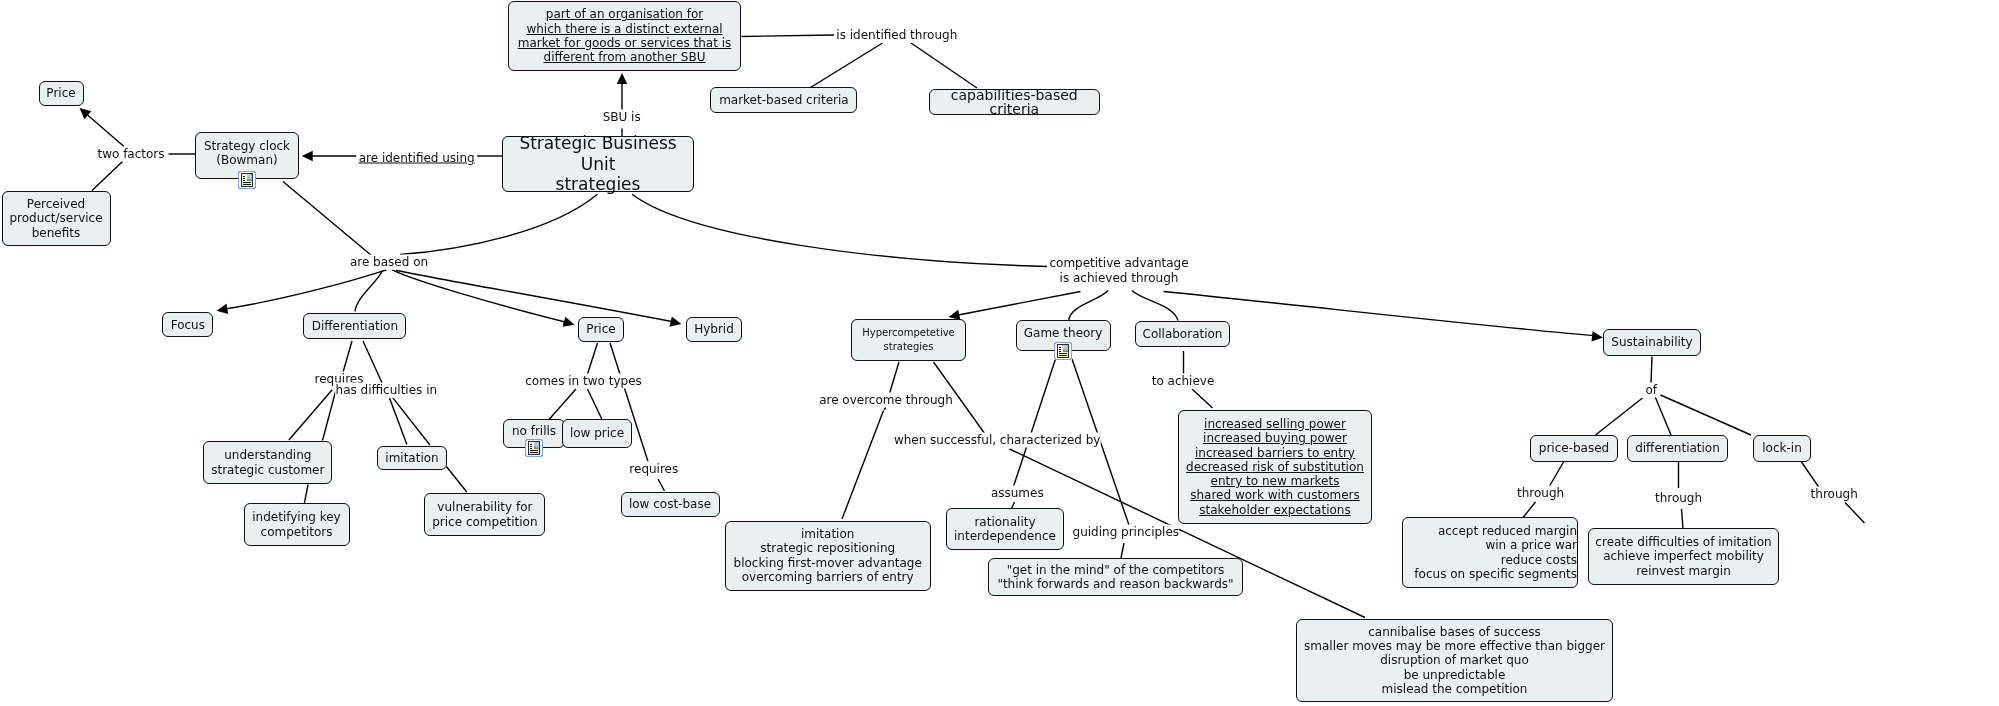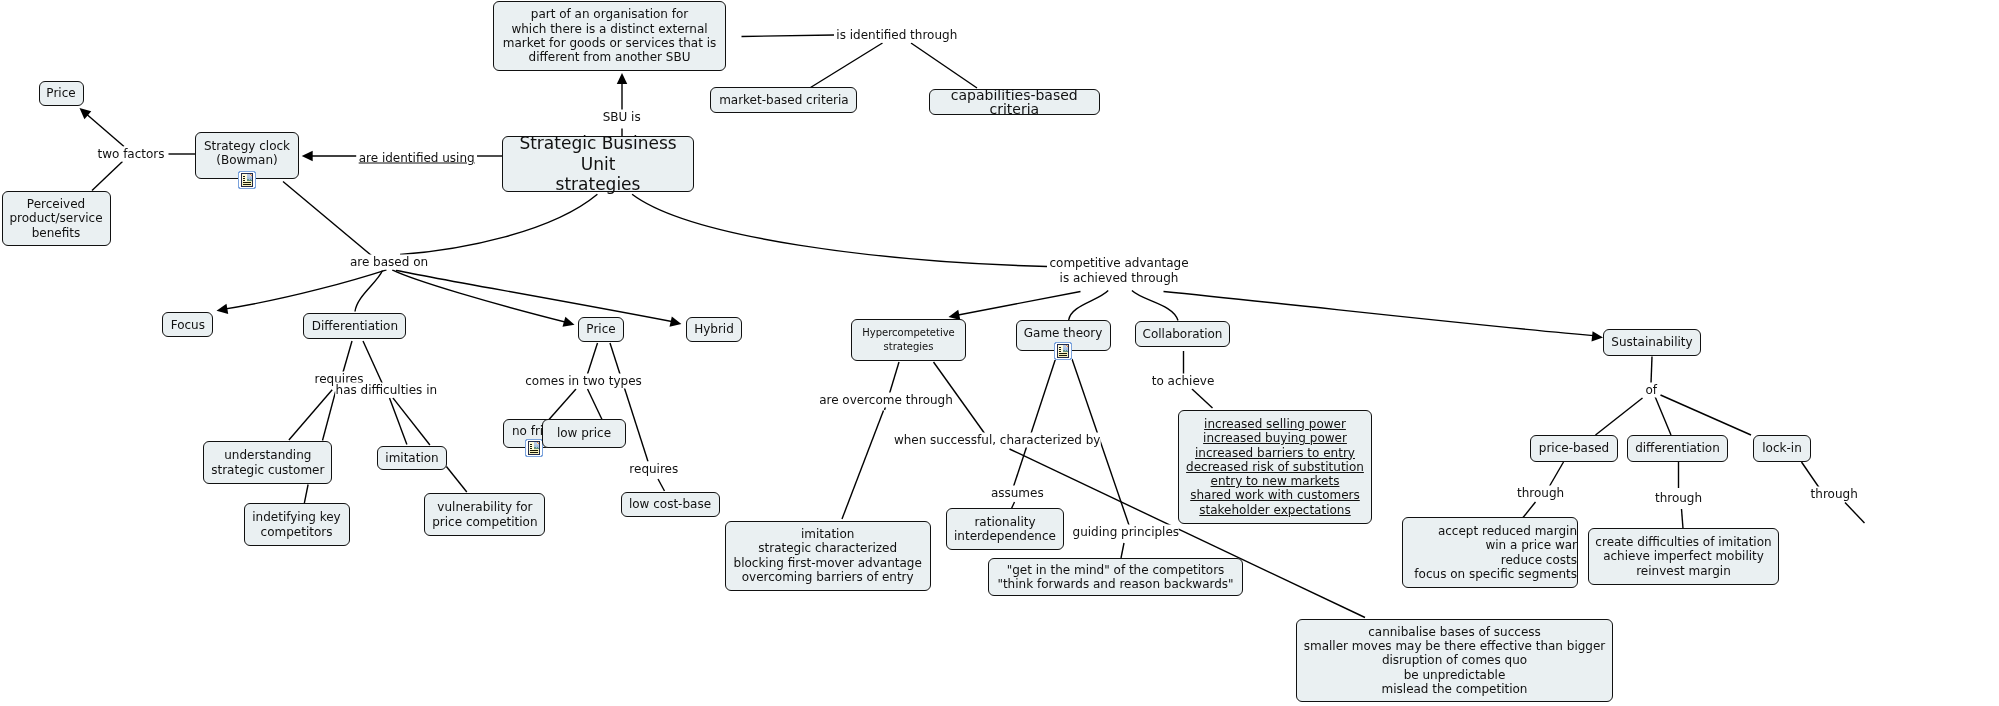--- a/index.html
+++ b/index.html
@@ -118,21 +118,21 @@
 <rect x="17" y="6" width="11" height="14" fill="#314b2f"></rect>
 <rect x="17.6" y="6.6" width="9.8" height="12.8" fill="#b6c9e6"></rect>
 <path d="M17.6,19.4 L20.4,14.6 L23.0,17.3 L24.6,15.2 L27.4,18.4 L27.4,19.4 Z" fill="#3d7a3f"></path>
 <path d="M17.6,14.8 L20.0,10.6 L23.4,14.4 L25.6,12.0 L27.4,13.6 L27.4,19.4 L17.6,19.4 Z" fill="#8fb0d6" opacity="0.45"></path>
 <circle cx="25.2" cy="8.8" r="2.1" fill="#e08c44"></circle>
           <circle cx="25.2" cy="8.8" r="0.8" fill="#f9e2c6"></circle>
 <rect x="10" y="22" width="16" height="2" fill="#1a1a06"></rect>
 <rect x="10" y="26" width="16" height="2" fill="#1a1a06"></rect>
 </svg></span>
     </div>
-<div class="node" style="left:493px;top:1.0px;width:233px;height:70px;font-size:12px;line-height:14.3px;">
+<div class="node" style="left:508.0px;top:1.0px;width:233px;height:70px;font-size:12px;line-height:14.3px;text-decoration:underline;">
       <div class="txw" style="">
         <span class="tx">part of an organisation for</span>
         <span class="tx">which there is a distinct external</span>
         <span class="tx">market for goods or services that is</span>
         <span class="tx">different from another SBU</span>
       </div>
     </div>
 <div class="node" style="left:710.4px;top:87.1px;width:147px;height:25.5px;font-size:12px;line-height:14.3px;">
       <div class="txw" style="">
         <span class="tx">market-based criteria</span>
@@ -211,21 +211,21 @@
 <rect x="17" y="6" width="11" height="14" fill="#314b2f"></rect>
 <rect x="17.6" y="6.6" width="9.8" height="12.8" fill="#b6c9e6"></rect>
 <path d="M17.6,19.4 L20.4,14.6 L23.0,17.3 L24.6,15.2 L27.4,18.4 L27.4,19.4 Z" fill="#3d7a3f"></path>
 <path d="M17.6,14.8 L20.0,10.6 L23.4,14.4 L25.6,12.0 L27.4,13.6 L27.4,19.4 L17.6,19.4 Z" fill="#8fb0d6" opacity="0.45"></path>
 <circle cx="25.2" cy="8.8" r="2.1" fill="#e08c44"></circle>
           <circle cx="25.2" cy="8.8" r="0.8" fill="#f9e2c6"></circle>
 <rect x="10" y="22" width="16" height="2" fill="#1a1a06"></rect>
 <rect x="10" y="26" width="16" height="2" fill="#1a1a06"></rect>
 </svg></span>
     </div>
-<div class="node" style="left:542px;top:419.0px;width:84px;height:29px;font-size:12px;line-height:14.3px;">
+<div class="node" style="left:562px;top:419.0px;width:70px;height:29px;font-size:12px;line-height:14.3px;">
       <div class="txw" style="">
         <span class="tx">low price</span>
       </div>
     </div>
 <div class="node" style="left:620.5px;top:492.0px;width:99px;height:25px;font-size:12px;line-height:14.3px;">
       <div class="txw" style="">
         <span class="tx">low cost-base</span>
       </div>
     </div>
 <div class="node" style="left:851.0px;top:318.8px;width:115px;height:42px;font-size:10px;line-height:14.3px;">
@@ -272,21 +272,21 @@
         <span class="tx">increased barriers to entry</span>
         <span class="tx">decreased risk of substitution</span>
         <span class="tx">entry to new markets</span>
         <span class="tx">shared work with customers</span>
         <span class="tx">stakeholder expectations</span>
       </div>
     </div>
 <div class="node" style="left:724.7px;top:520.5px;width:206px;height:70px;font-size:12px;line-height:14.3px;">
       <div class="txw" style="">
         <span class="tx">imitation</span>
-        <span class="tx">strategic characterized</span>
+        <span class="tx">strategic repositioning</span>
         <span class="tx">blocking first-mover advantage</span>
         <span class="tx">overcoming barriers of entry</span>
       </div>
     </div>
 <div class="node" style="left:946.0px;top:508.0px;width:118px;height:42px;font-size:12px;line-height:14.3px;">
       <div class="txw" style="">
         <span class="tx">rationality</span>
         <span class="tx">interdependence</span>
       </div>
     </div>
@@ -327,22 +327,22 @@
 <div class="node" style="left:1588.0px;top:528.0px;width:191px;height:57px;font-size:12px;line-height:14.3px;">
       <div class="txw" style="">
         <span class="tx">create difficulties of imitation</span>
         <span class="tx">achieve imperfect mobility</span>
         <span class="tx">reinvest margin</span>
       </div>
     </div>
 <div class="node" style="left:1296.0px;top:619.0px;width:317px;height:83px;font-size:12px;line-height:14.3px;">
       <div class="txw" style="">
         <span class="tx">cannibalise bases of success</span>
-        <span class="tx">smaller moves may be there effective than bigger</span>
-        <span class="tx">disruption of comes quo</span>
+        <span class="tx">smaller moves may be more effective than bigger</span>
+        <span class="tx">disruption of market quo</span>
         <span class="tx">be unpredictable</span>
         <span class="tx">mislead the competition</span>
       </div>
     </div>
 <div class="lbl" style="left:131.0px;top:153.6px;"><span style="display:block">two factors</span></div>
 <div class="lbl" style="left:896.8px;top:34.6px;"><span style="display:block">is identified through</span></div>
 <div class="lbl" style="left:621.7px;top:116.9px;"><span style="display:block">SBU is</span></div>
 <div class="lbl" style="left:416.7px;top:157.6px;text-decoration:underline;"><span style="display:block">are identified using</span></div>
 <div class="lbl" style="left:389.0px;top:262.0px;"><span style="display:block">are based on</span></div>
 <div class="lbl" style="left:1119.0px;top:271px;"><span style="display:block">competitive advantage</span><span style="display:block">is achieved through</span></div>

